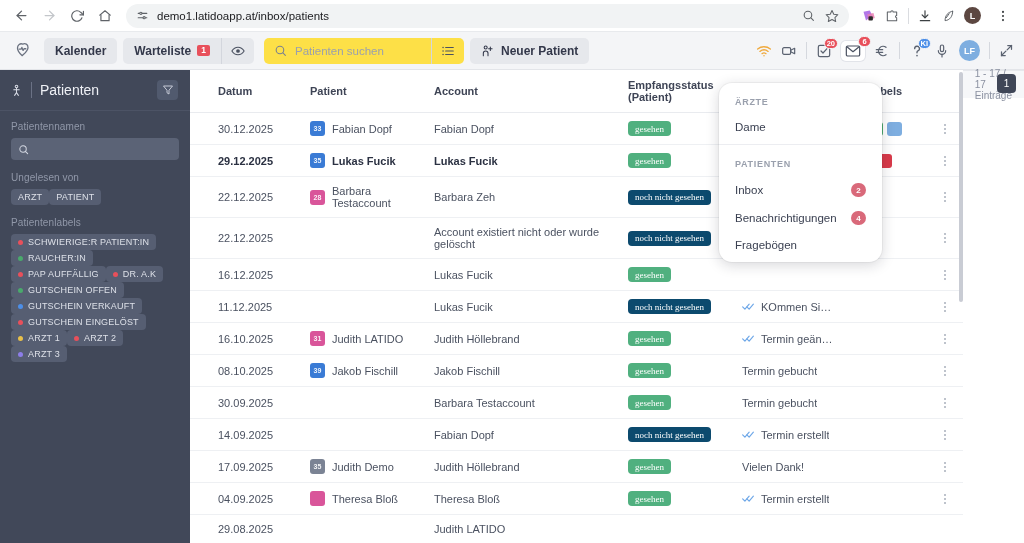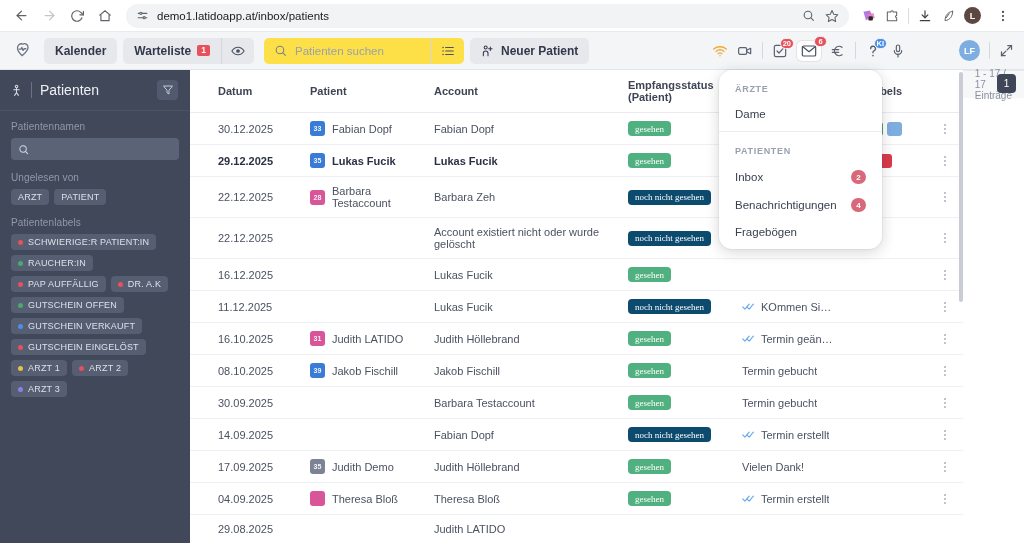--- a/index.html
+++ b/index.html
@@ -93,21 +93,21 @@
   .nbadge {
     position: absolute; top: -5px; right: -6px; background: #e8505b;
     color: #fff; font-size: 7.5px; font-weight: bold; border-radius: 7px;
     min-width: 13px; height: 11px; display: flex; align-items: center;
     justify-content: center; padding: 0 2px; border: 1.5px solid #f4f5f7;
   }
   .nbadge.blue { background: #4d8fe8; }
   .avatar-lf {
     width: 21px; height: 21px; border-radius: 50%; background: #7eaee0;
     color: #fff; font-size: 9px; font-weight: bold;
-    display: flex; align-items: center; justify-content: center; margin-left: 44px;
+    display: flex; align-items: center; justify-content: center;
   }
   .tdiv { width: 1px; height: 17px; background: #d5d8de; }
 
   
   .body-split { display: flex; height: 473px; }
 
   
   .sidebar {
     width: 190px; flex: 0 0 190px; background: #414859;
     color: #dfe2ea; display: flex; flex-direction: column;
@@ -130,21 +130,21 @@
   }
   .sb-search {
     height: 22px; background: #5b6376; border-radius: 4px;
     display: flex; align-items: center; padding: 0 7px; margin-bottom: 12px;
   }
   .sb-search input {
     border: 0; background: transparent; outline: none; color: #e6e9f0;
     font-size: 11px; width: 100%; margin-left: 6px;
     font-family: "Liberation Sans", sans-serif;
   }
-  .chips { display: flex; flex-wrap: wrap; gap: 5px; margin-bottom: 12px; }
+  .chips { display: flex; flex-wrap: wrap; margin-bottom: 12px; }
   .chip {
     background: #565e72; border-radius: 4px; padding: 3px 7px;
     font-size: 9px; color: #dde0e8; display: flex;
     align-items: center; gap: 5px; letter-spacing: .2px;
   }
   .dot { width: 5px; height: 5px; border-radius: 50%; flex: 0 0 auto; }
 
   
   .main {
     flex: 1 1 auto; background: #ffffff; position: relative;
@@ -198,21 +198,21 @@
     padding: 0 12px; font-size: 10px; color: #8a90a0; position: relative;
   }
   .page-chip {
     position: absolute; right: 8px; bottom: 5px; width: 19px; height: 19px;
     background: #3f4657; color: #fff; border-radius: 4px; font-size: 10px;
     display: flex; align-items: center; justify-content: center;
   }
 
   
   .dropdown {
-    position: absolute; left: 529px; top: 0px; width: 163px;
+    position: absolute; left: 529px; top: 13px; width: 163px;
     background: #fff; border-radius: 13px;
     box-shadow: 0 3px 14px rgba(25,30,45,.18), 0 0 0 1px rgba(0,0,0,.04);
     z-index: 40; padding: 4px 0;
   }
   .dd-section {
     font-size: 9px; color: #9aa0ad; font-weight: bold;
     letter-spacing: .7px; padding: 10px 16px 7px;
   }
   .dd-item {
     display: flex; align-items: center; padding: 7px 16px;

